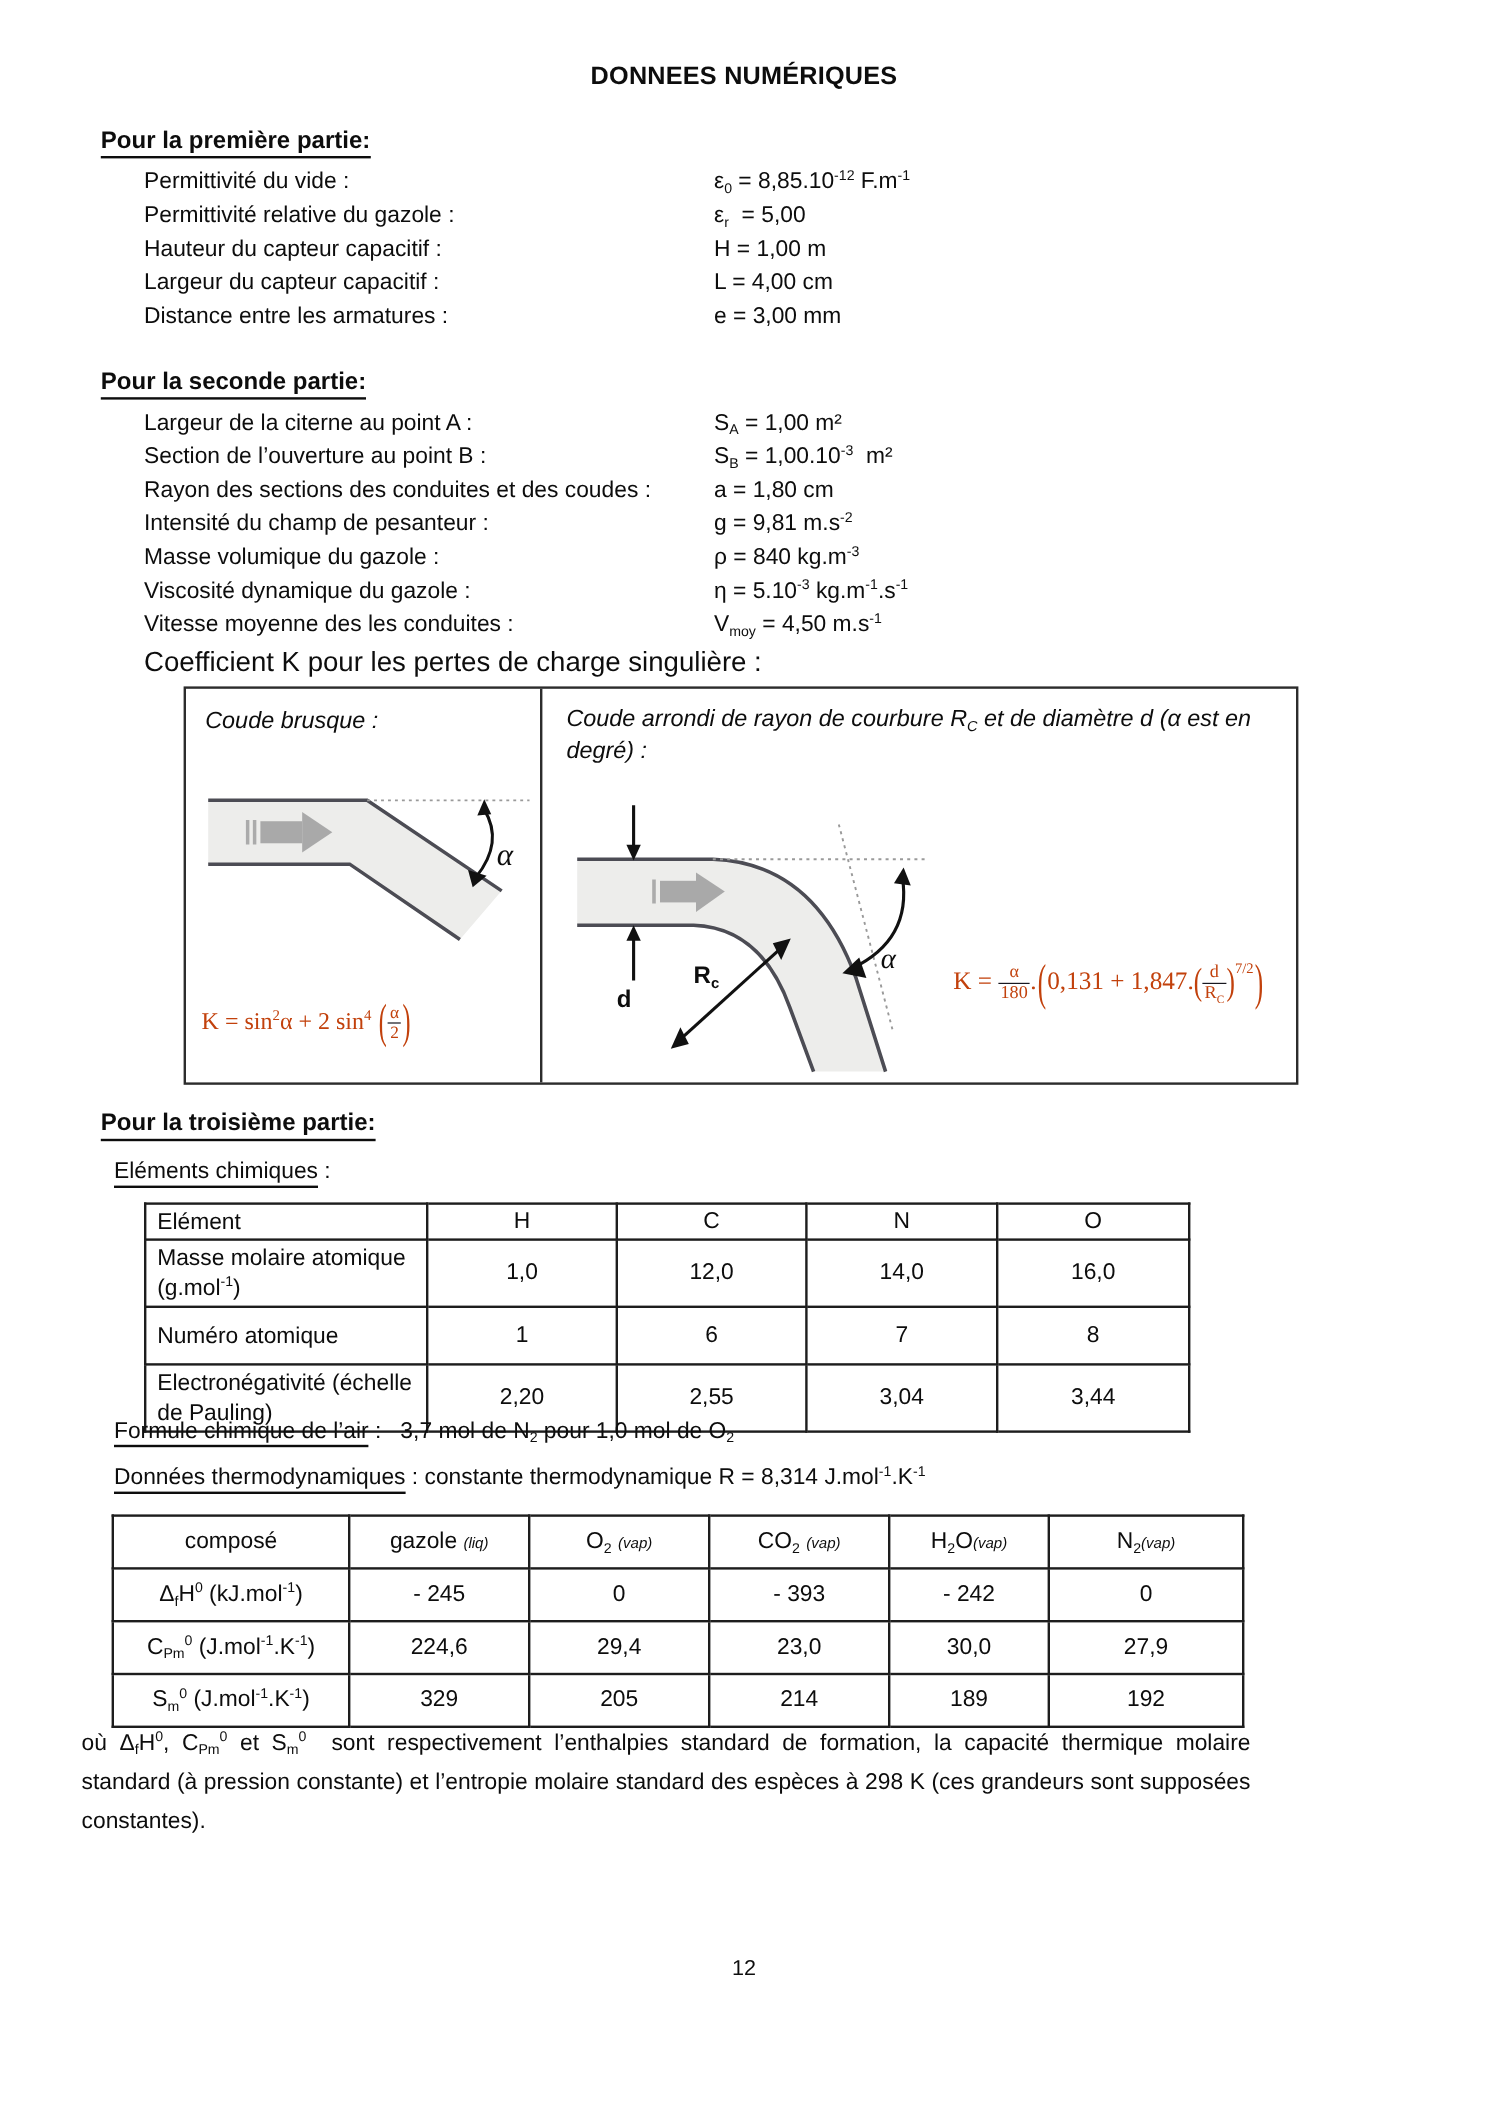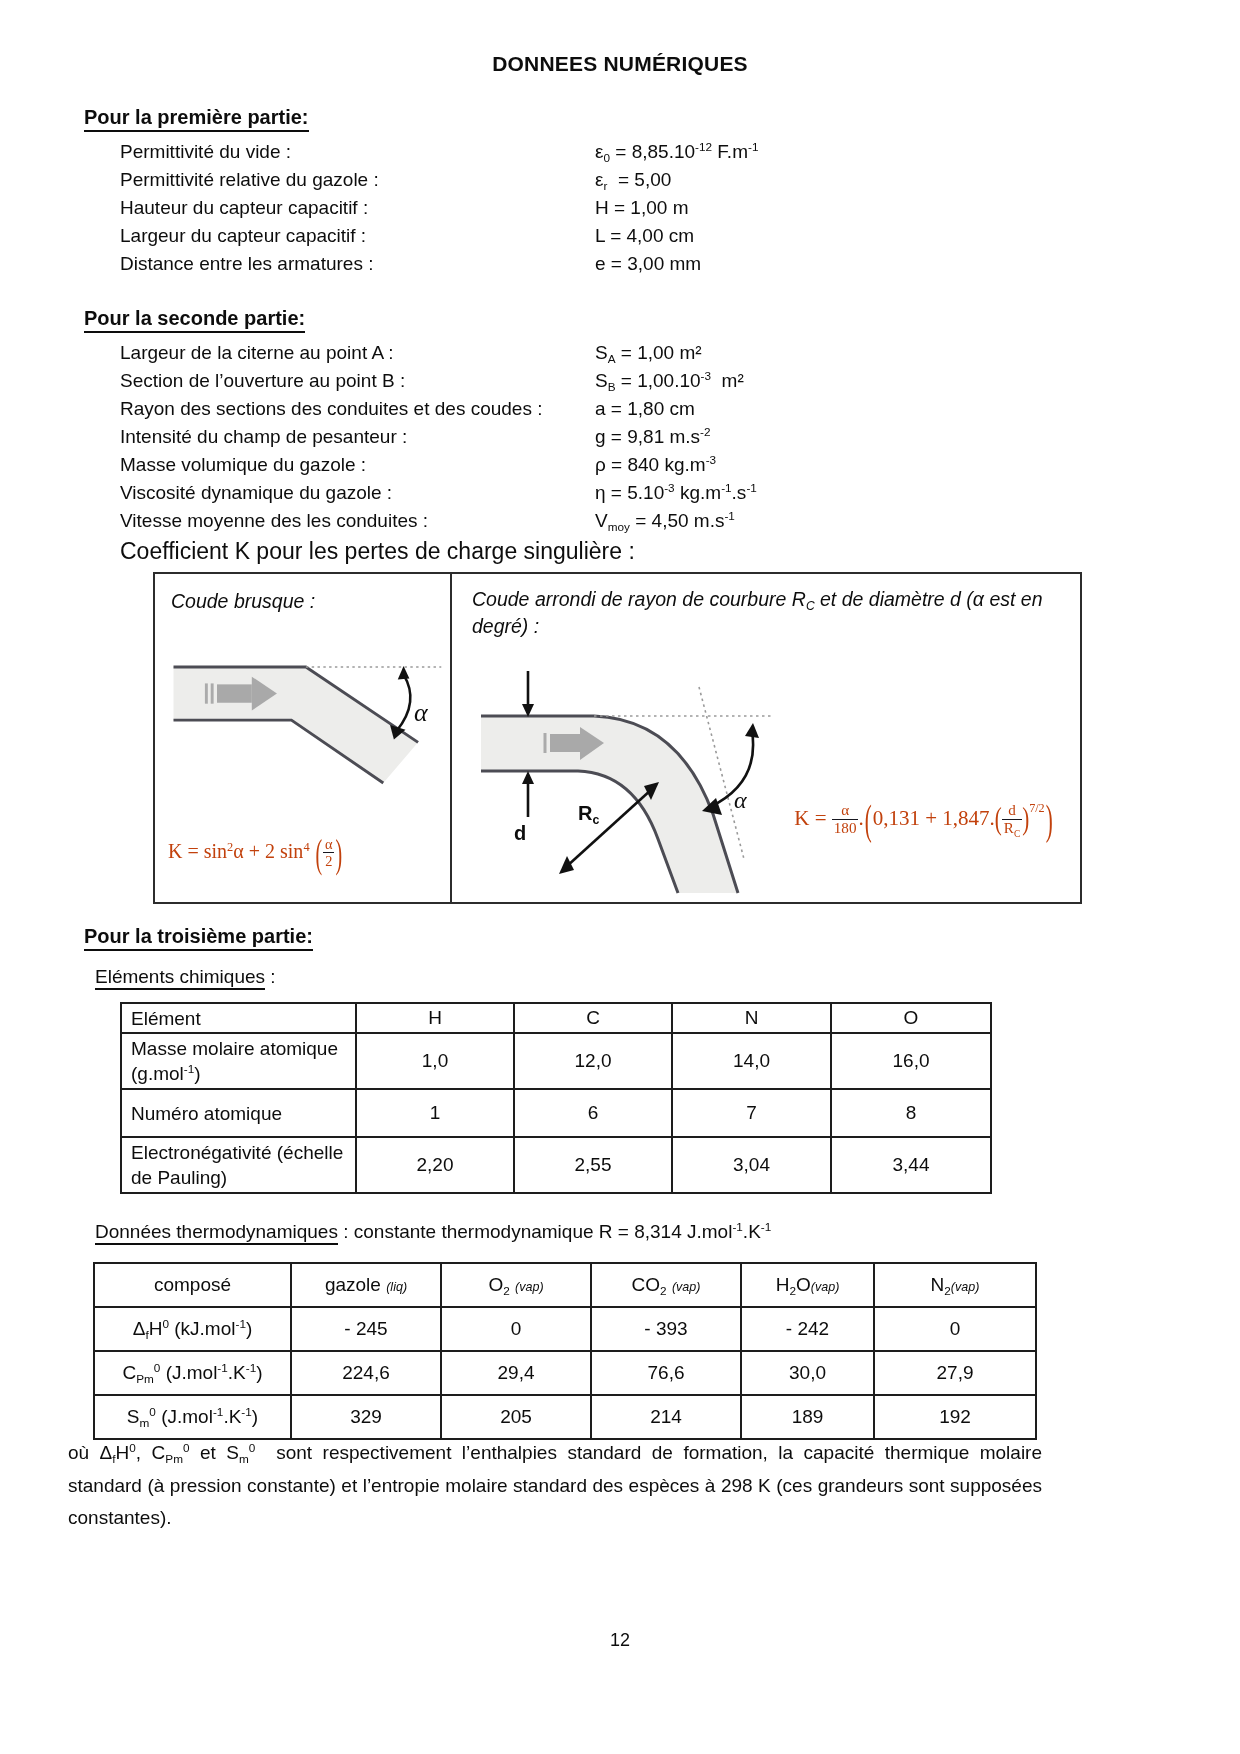--- a/index.html
+++ b/index.html
@@ -204,20 +204,23 @@
     <tr style="height:56px">
       <td class="lbl">Electronégativité (échelle de Pauling)</td>
       <td>2,20</td>
       <td>2,55</td>
       <td>3,04</td>
       <td>3,44</td>
     </tr>
   </tbody>
     </table>
 
+  <div class="abs sub-h" style="left:95px;top:1182px;">
+    <span class="u">Formule chimique de l’air</span><span> :&nbsp;&nbsp; 3,7 mol de N<sub>2</sub> pour 1,0 mol de O<sub>2</sub></span>
+  </div>
   <div class="abs sub-h" style="left:95px;top:1221px;">
     <span class="u">Données thermodynamiques</span><span> : constante thermodynamique R = 8,314 J.mol<sup>-1</sup>.K<sup>-1</sup></span>
   </div>
 
   <table class="abs t2">
     <colgroup>
         <col style="width:197px">
         <col style="width:150px">
         <col style="width:150px">
         <col style="width:150px">
@@ -238,21 +241,21 @@
       <td>- 245</td>
       <td>0</td>
       <td>- 393</td>
       <td>- 242</td>
       <td>0</td>
     </tr>
     <tr>
       <td>C<sub>Pm</sub><sup>0</sup> (J.mol<sup>-1</sup>.K<sup>-1</sup>)</td>
       <td>224,6</td>
       <td>29,4</td>
-      <td>76,6</td>
+      <td>23,0</td>
       <td>30,0</td>
       <td>27,9</td>
     </tr>
     <tr>
       <td>S<sub>m</sub><sup>0</sup> (J.mol<sup>-1</sup>.K<sup>-1</sup>)</td>
       <td>329</td>
       <td>205</td>
       <td>214</td>
       <td>189</td>
       <td>192</td>

